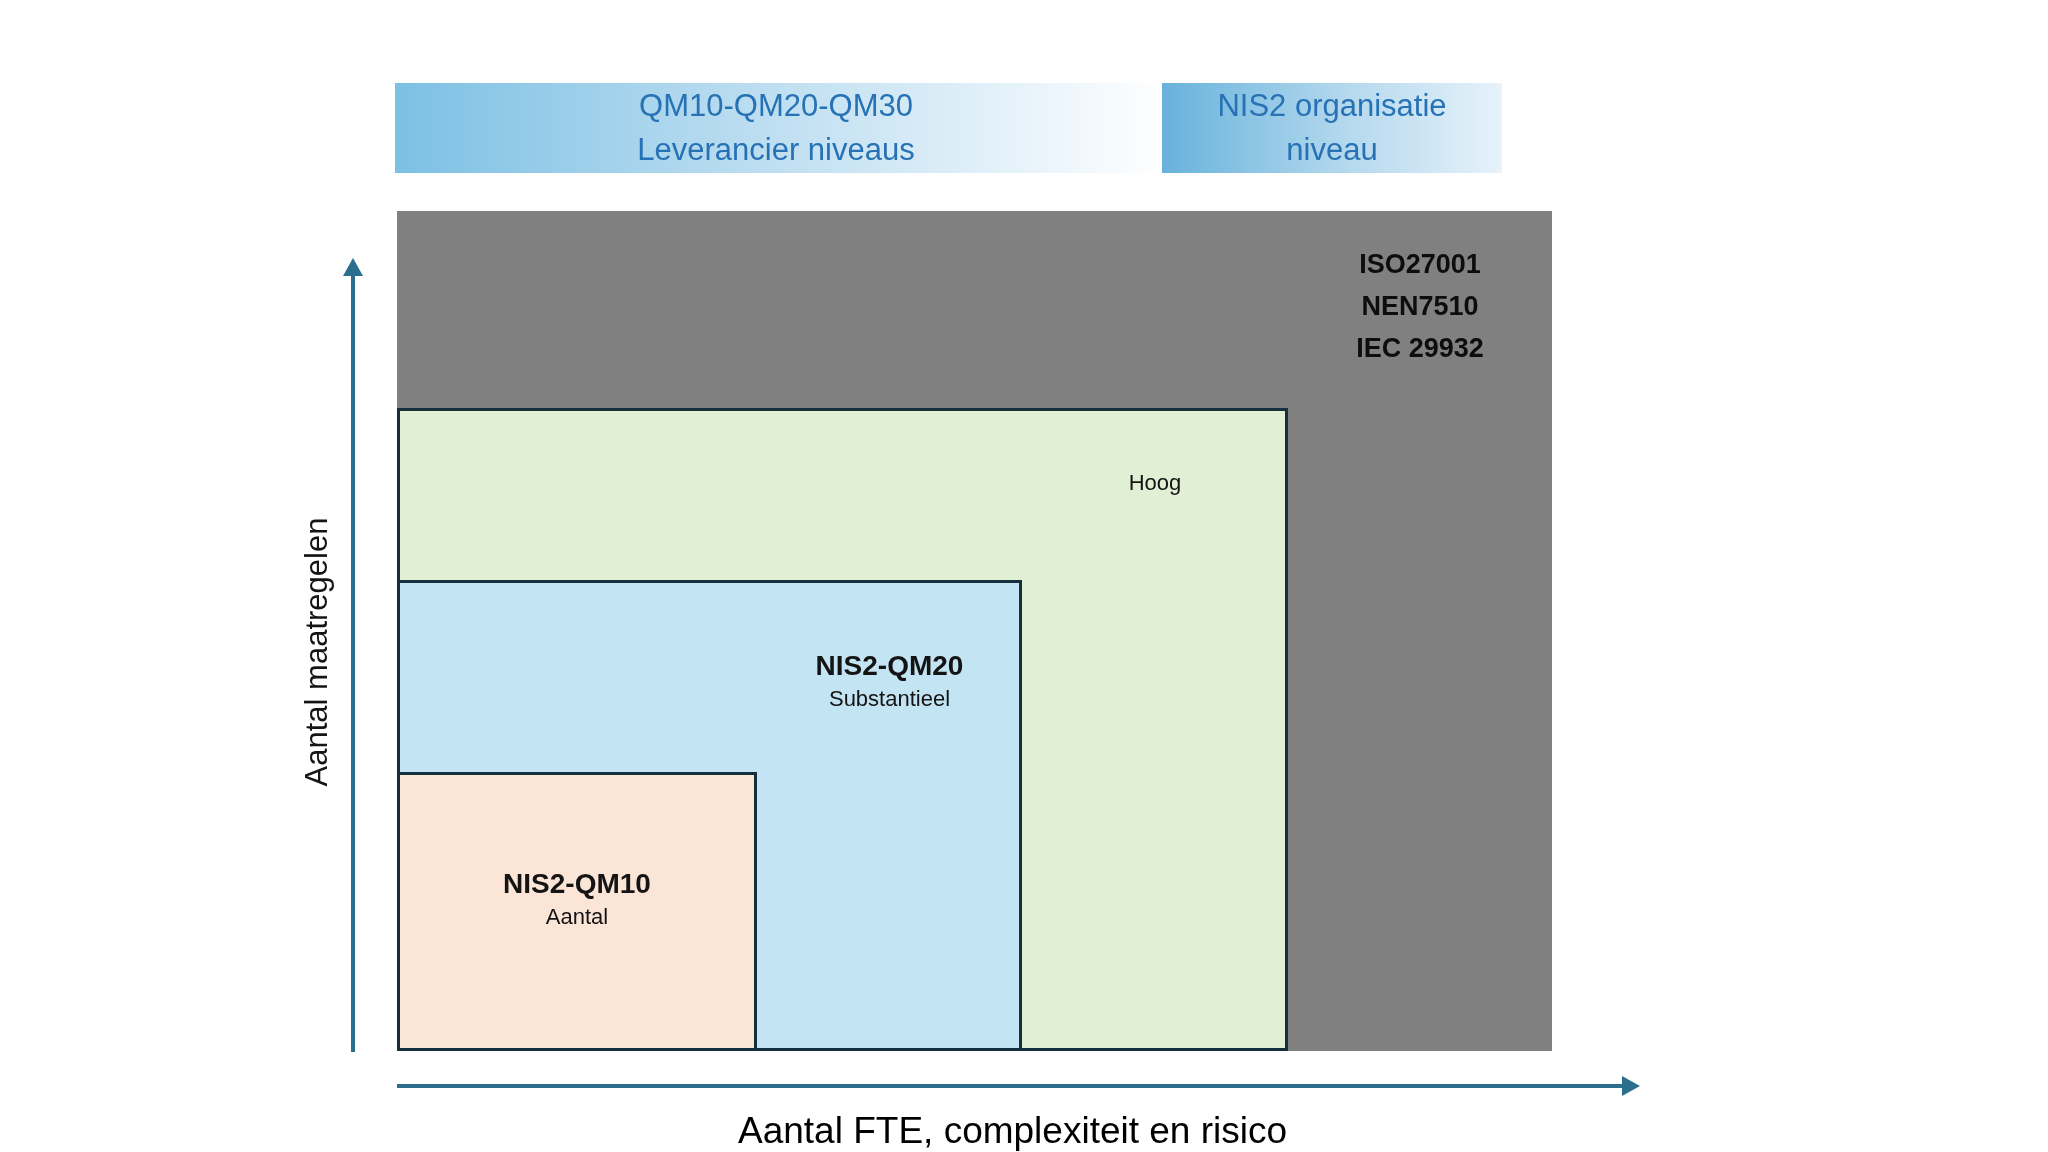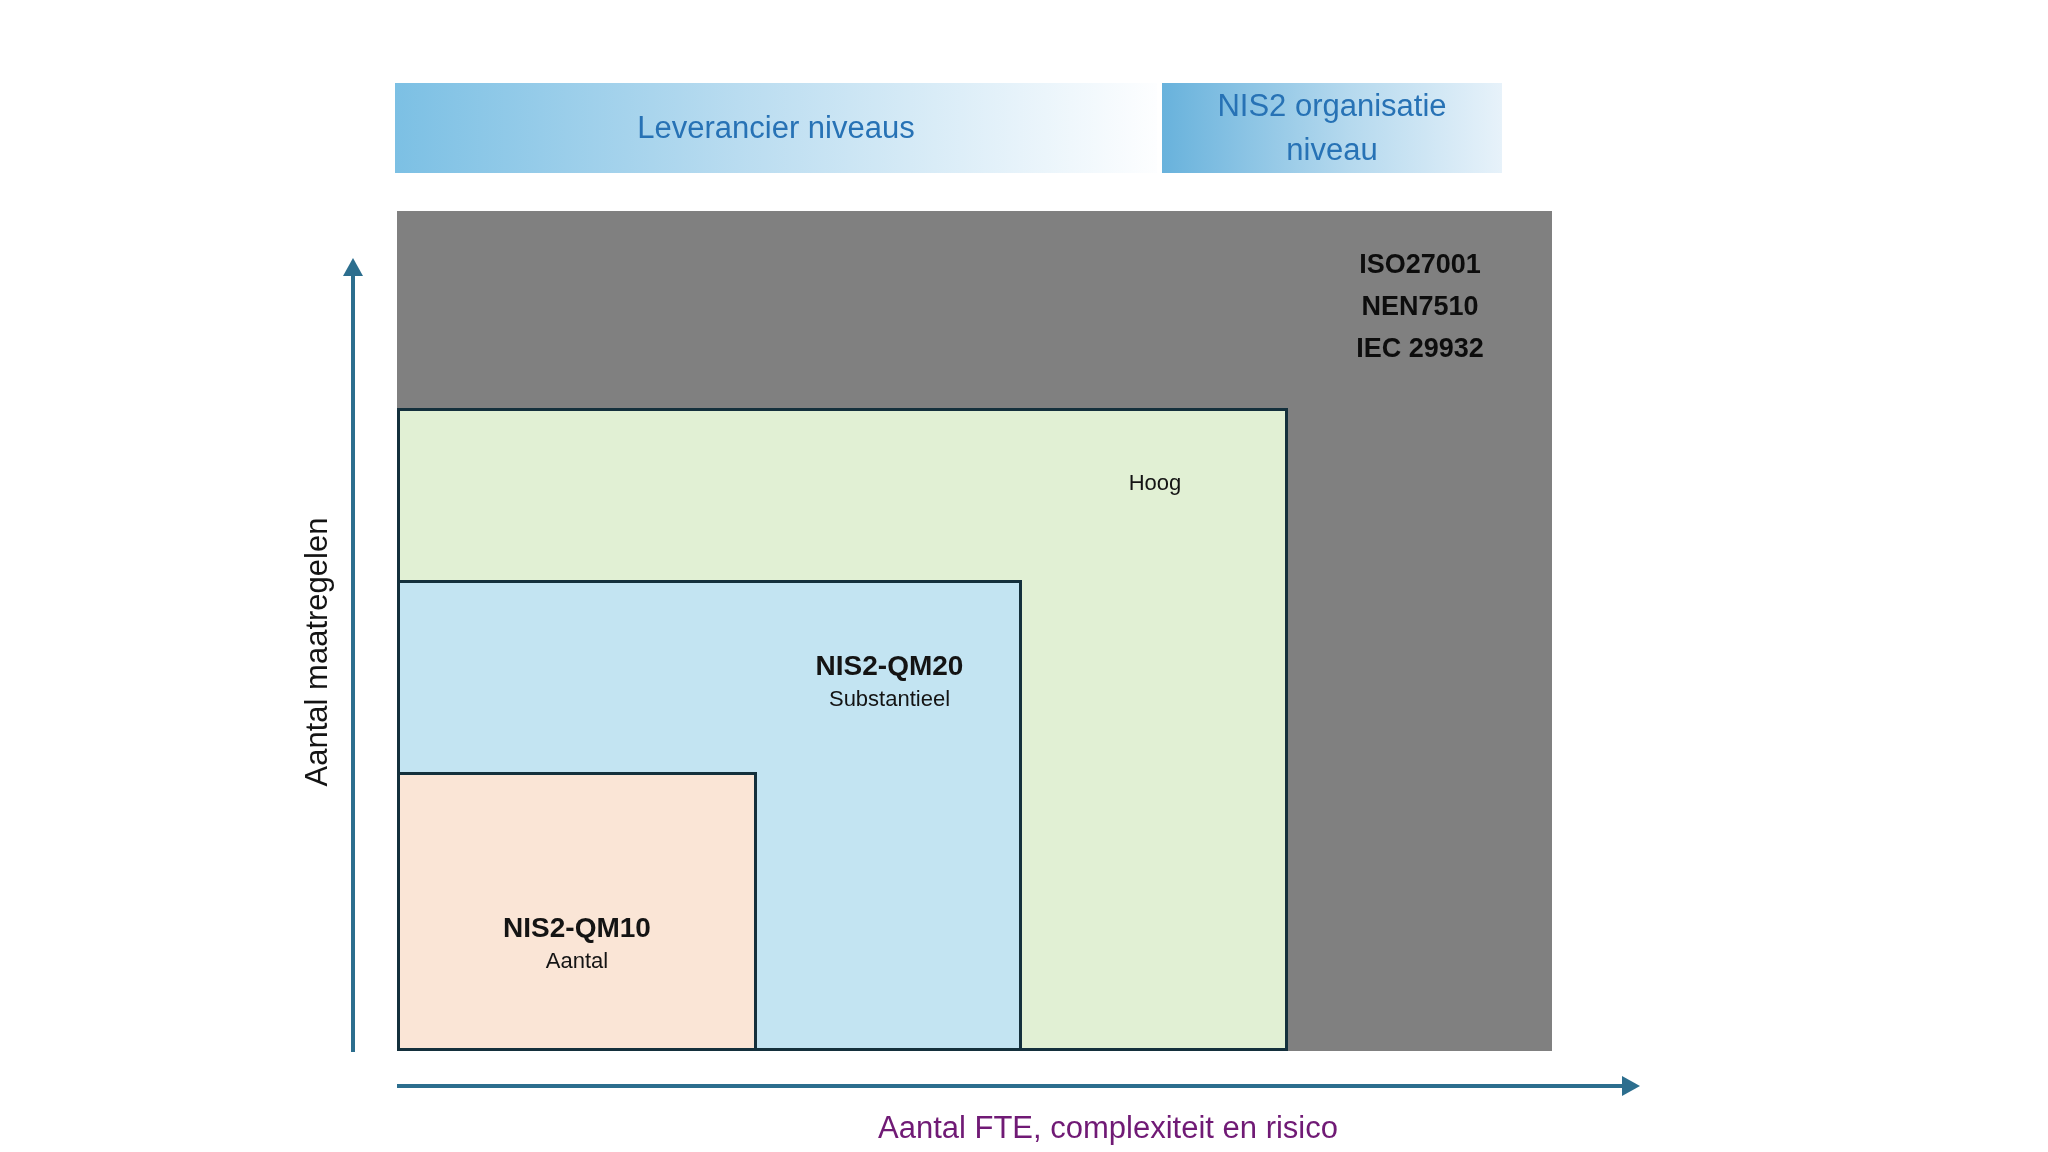--- a/index.html
+++ b/index.html
@@ -55,21 +55,21 @@
   
   .level-label {
     position: absolute;
     text-align: center;
     color: #141414;
   }
   .level-label .name { font-size: 28px; font-weight: 700; line-height: 36px; }
   .level-label .tier { font-size: 22px; font-weight: 400; line-height: 30px; }
   .label-qm30 { left: 1022px; top: 468px; width: 266px; }
   .label-qm20 { left: 757px;  top: 648px; width: 265px; }
-  .label-qm10 { left: 397px;  top: 866px; width: 360px; margin-top: 44px; }
+  .label-qm10 { left: 397px;  top: 866px; width: 360px; }
 
   
   .certification {
     position: absolute;
     left: 1288px; top: 243px; width: 264px;
     text-align: center;
     color: #0d0d0d;
     font-size: 27px;
     font-weight: 700;
     line-height: 42px;
@@ -112,31 +112,32 @@
     text-align: center;
     transform: rotate(-90deg);
     transform-origin: center;
     font-size: 31px;
     color: #141414;
   }
   .x-axis-label {
     position: absolute;
     left: 738px; top: 1110px;
     width: 600px;
-    text-align: right;
-    font-size: 31px;
-    color: #701a75;
+    text-align: left;
+    font-size: 37px;
+    color: #000000;
   }
 </style>
 </head>
 <body>
 
 <div class="stage">
 
   <div class="banner banner-left">
+    <div>QM10-QM20-QM30</div>
     <div>Leverancier niveaus</div>
   </div>
   <div class="banner banner-right">
     <div>NIS2 organisatie</div>
     <div>niveau</div>
   </div>
 
   <div class="gray-box"></div>
   <div class="level-box box-qm30"></div>
   <div class="level-box box-qm20"></div>

